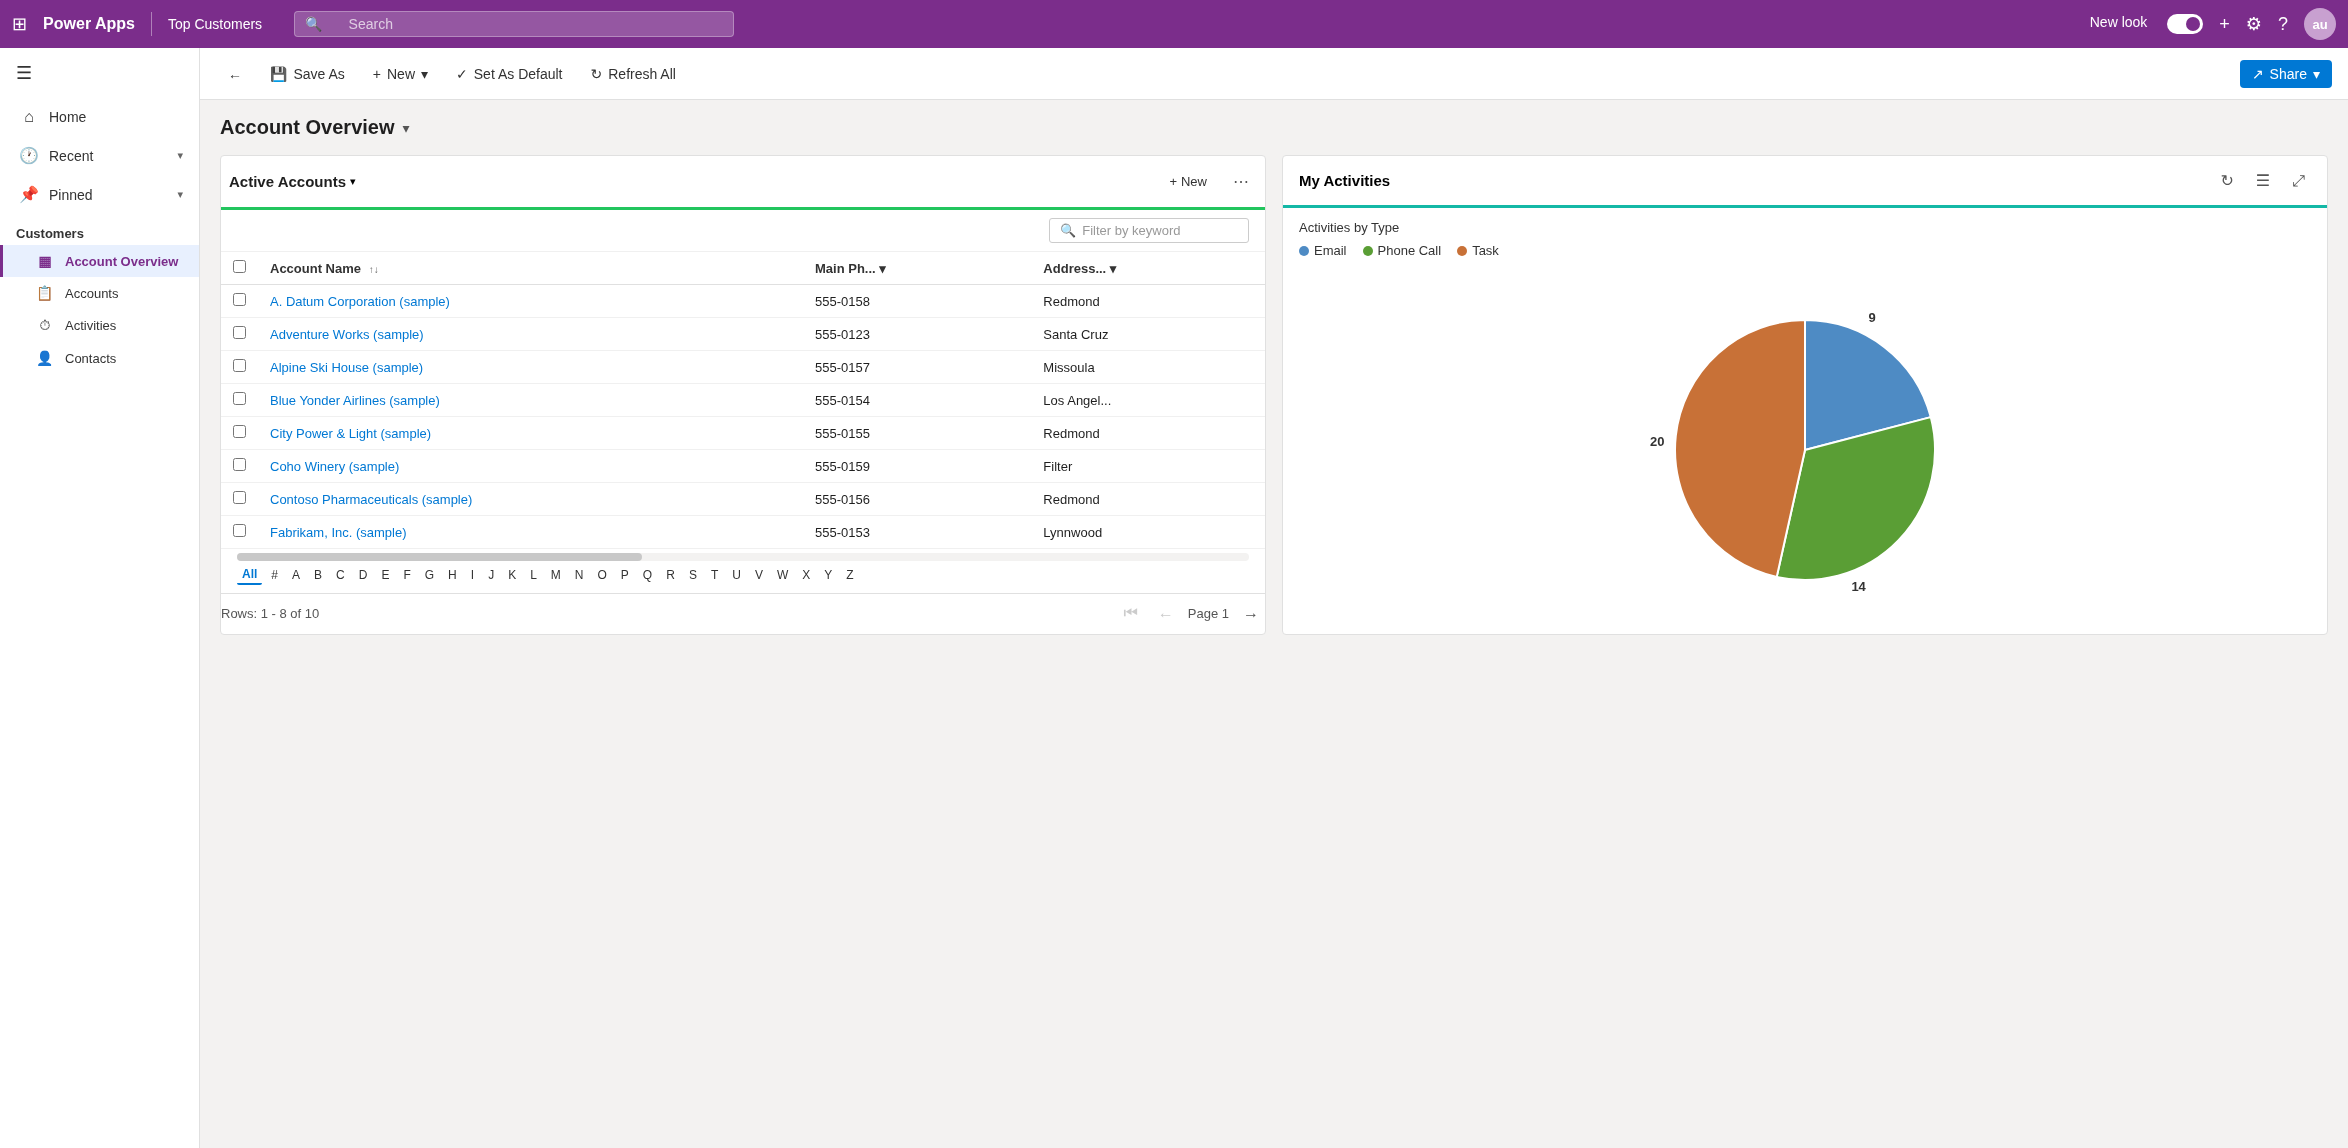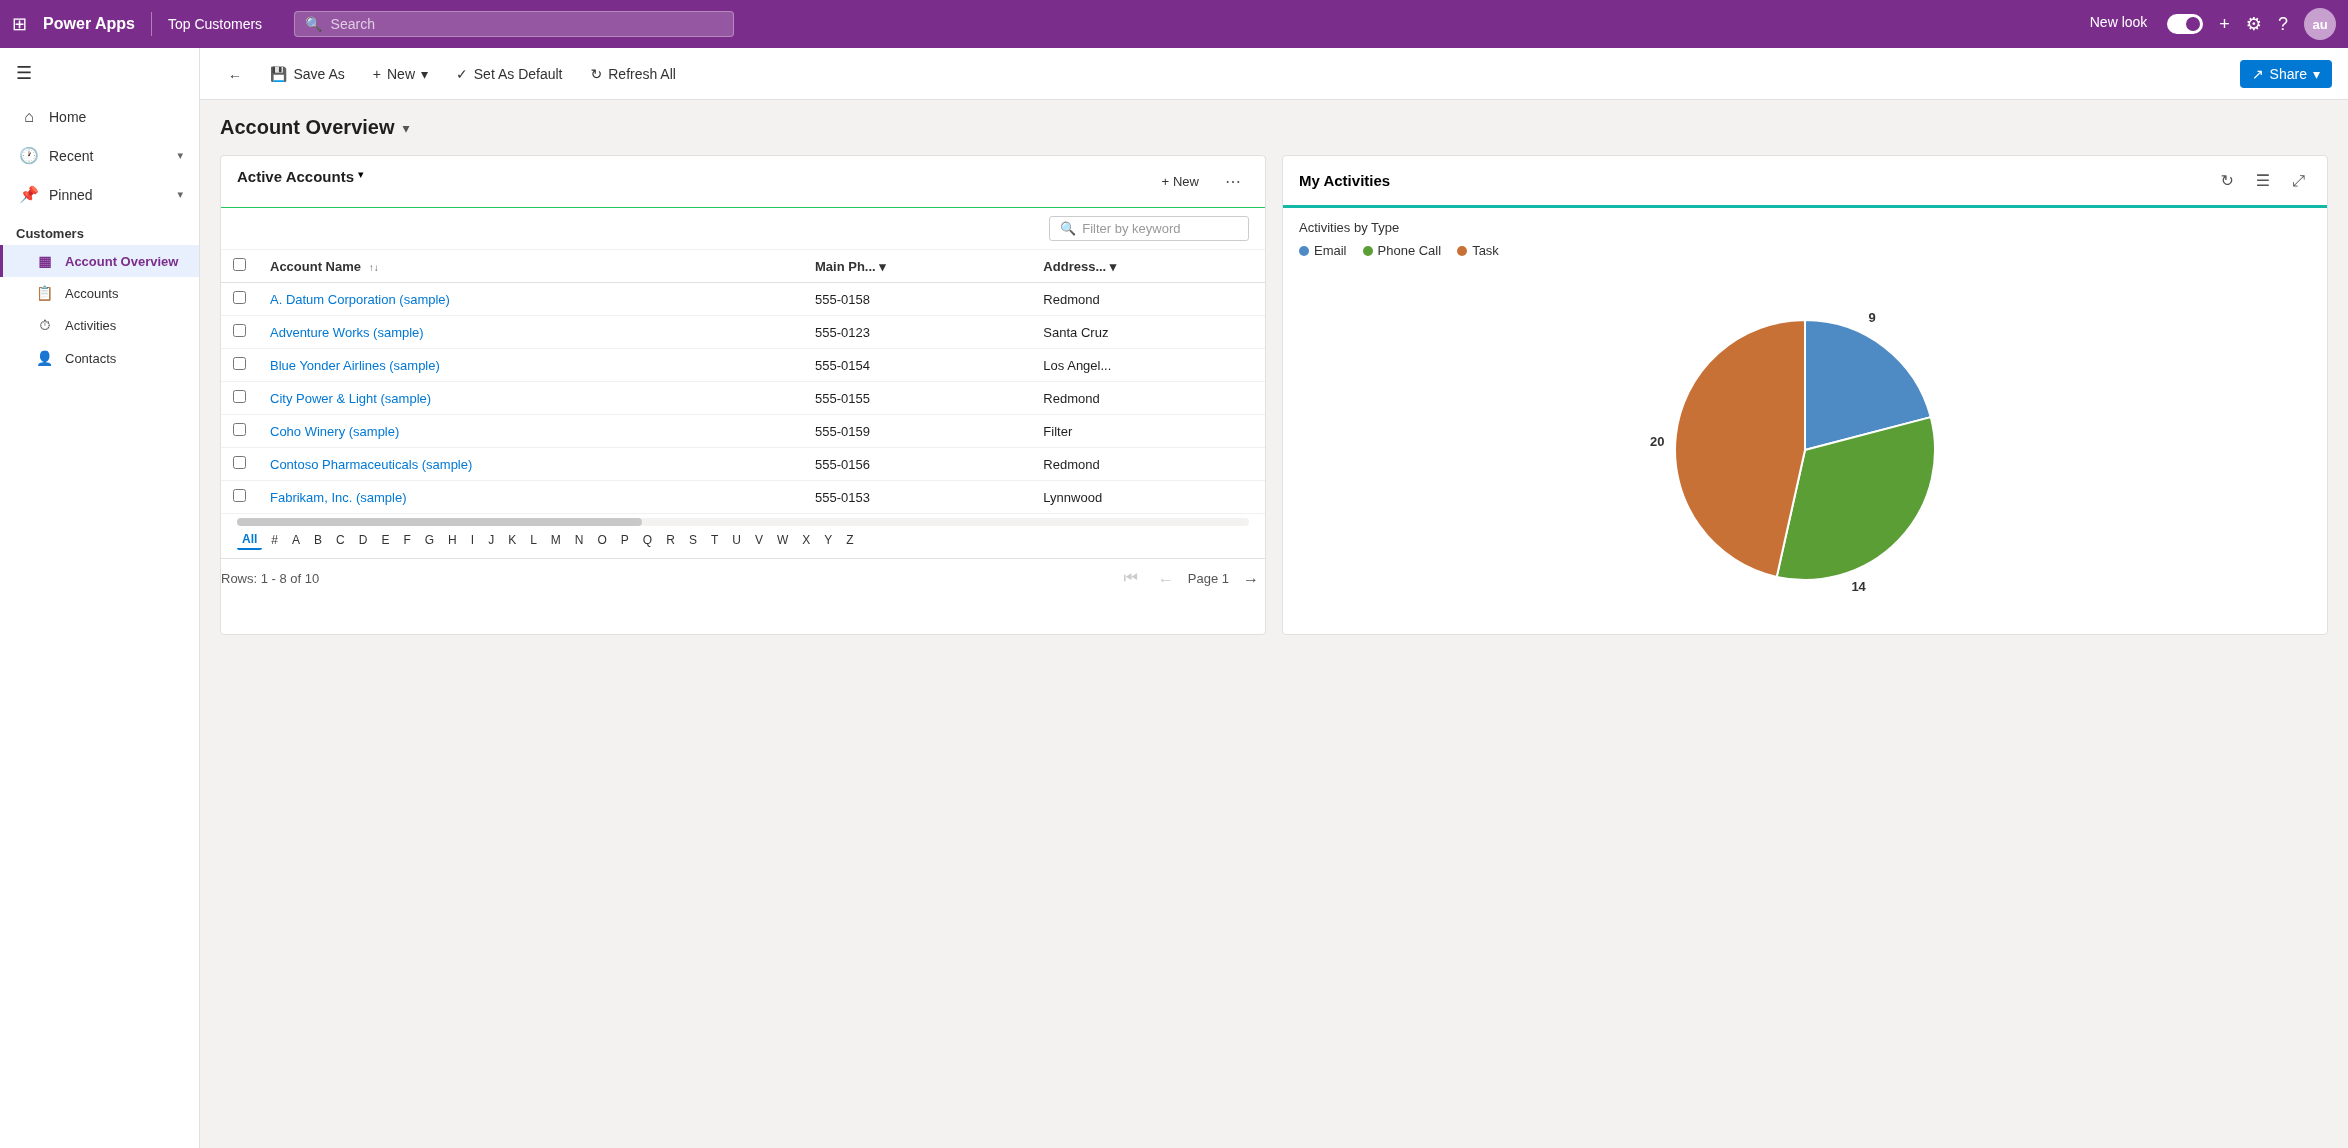--- a/index.html
+++ b/index.html
@@ -17,21 +17,21 @@
     .top-nav .divider { width: 1px; height: 24px; background: rgba(255,255,255,0.4); margin: 0 4px; }
     .top-nav .app-title { font-size: 14px; }
     .top-nav .search-bar {
       flex: 1; max-width: 440px; margin-left: 20px;
       background: rgba(255,255,255,0.2); border: 1px solid rgba(255,255,255,0.3);
       border-radius: 4px; display: flex; align-items: center;
       padding: 4px 10px; color: white; gap: 8px;
     }
     .top-nav .search-bar input {
       background: transparent; border: none; outline: none;
-      color: #ffffff; font-size: 14px; width: 100%;
+      color: #ffffff; font-size: 14px; width: 100%; margin-left: 18px;
     }
     .top-nav .search-bar input::placeholder { color: rgba(255,255,255,0.7); }
     .top-nav-right { margin-left: auto; display: flex; align-items: center; gap: 16px; }
     .top-nav-right .new-look { display: flex; align-items: flex-start; gap: 20px; font-size: 14px; }
     .toggle-switch {
       width: 36px; height: 20px; background: white;
       border-radius: 10px; position: relative; cursor: pointer;
     }
     .toggle-switch::after {
       content: ''; position: absolute; right: 3px; top: 3px;
@@ -115,22 +115,22 @@
     }
 
     
     .card {
       background: white; border: 1px solid #e0e0e0; border-radius: 4px;
       overflow: hidden;
     }
 
     
     .card-header {
-      display: flex; padding: 12px 16px;
-      border-bottom: 1px solid #22c55e;
+      display: flex; align-items: center; padding: 12px 8px;
+      border-bottom: 3px solid #22c55e;
     }
     .card-header .card-title {
       font-weight: 600; font-size: 15px; color: #1f1f1f;
     }
     .card-header .title-chevron { font-size: 11px; margin-left: 4px; cursor: pointer; }
     .card-header .card-actions { margin-left: auto; display: flex; align-items: center; gap: 8px; }
     .card-header .new-btn {
       display: flex; align-items: center; gap: 4px;
       padding: 4px 10px; border: none; background: none;
       cursor: pointer; font-size: 13px; color: #333; border-radius: 3px;
@@ -370,20 +370,28 @@
     <td>555-0158</td>
     <td>Redmond</td>
   </tr>
                 <tr>
     <td class="checkbox-col">
       <input type="checkbox" style="">
     </td>
     <td class="link">Adventure Works (sample)</td>
     <td>555-0123</td>
     <td>Santa Cruz</td>
+  </tr>
+                <tr>
+    <td class="checkbox-col">
+      <input type="checkbox" style="">
+    </td>
+    <td class="link">Alpine Ski House (sample)</td>
+    <td>555-0157</td>
+    <td>Missoula</td>
   </tr>
                 <tr>
     <td class="checkbox-col">
       <input type="checkbox" style="">
     </td>
     <td class="link">Blue Yonder Airlines (sample)</td>
     <td>555-0154</td>
     <td>Los Angel...</td>
   </tr>
                 <tr>

